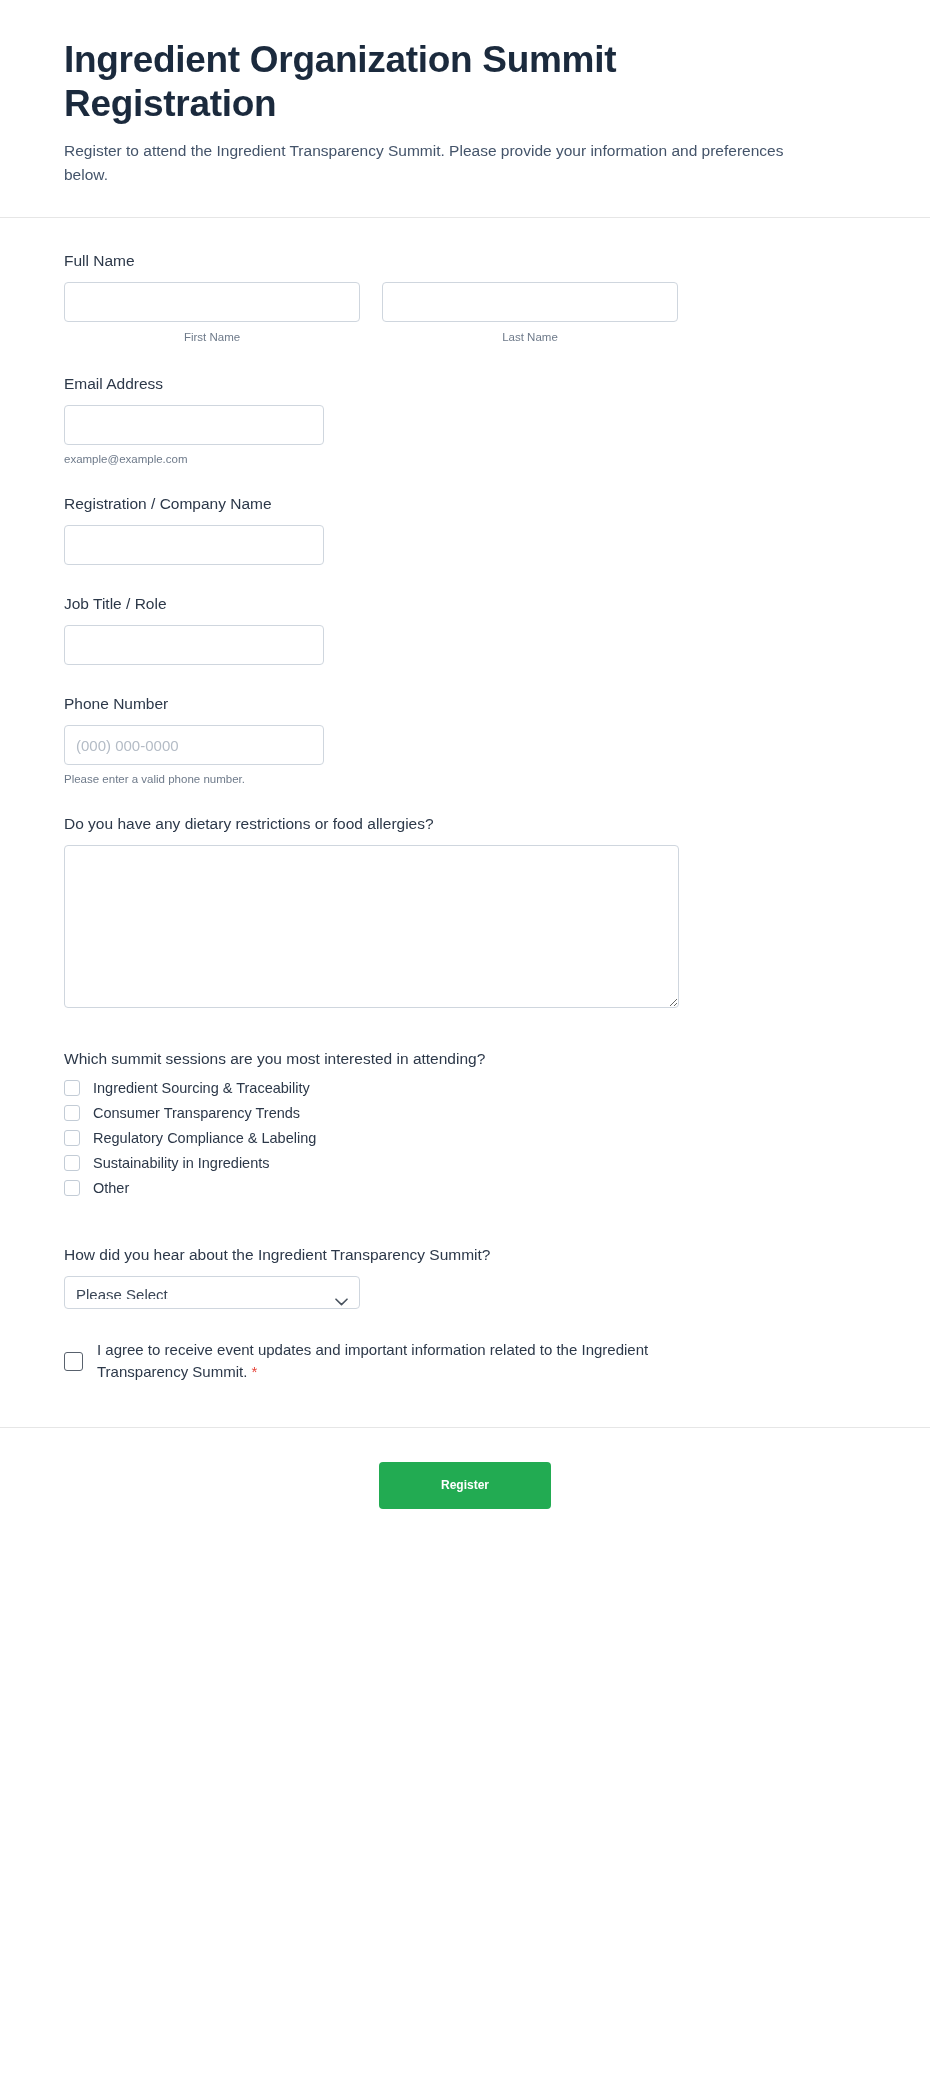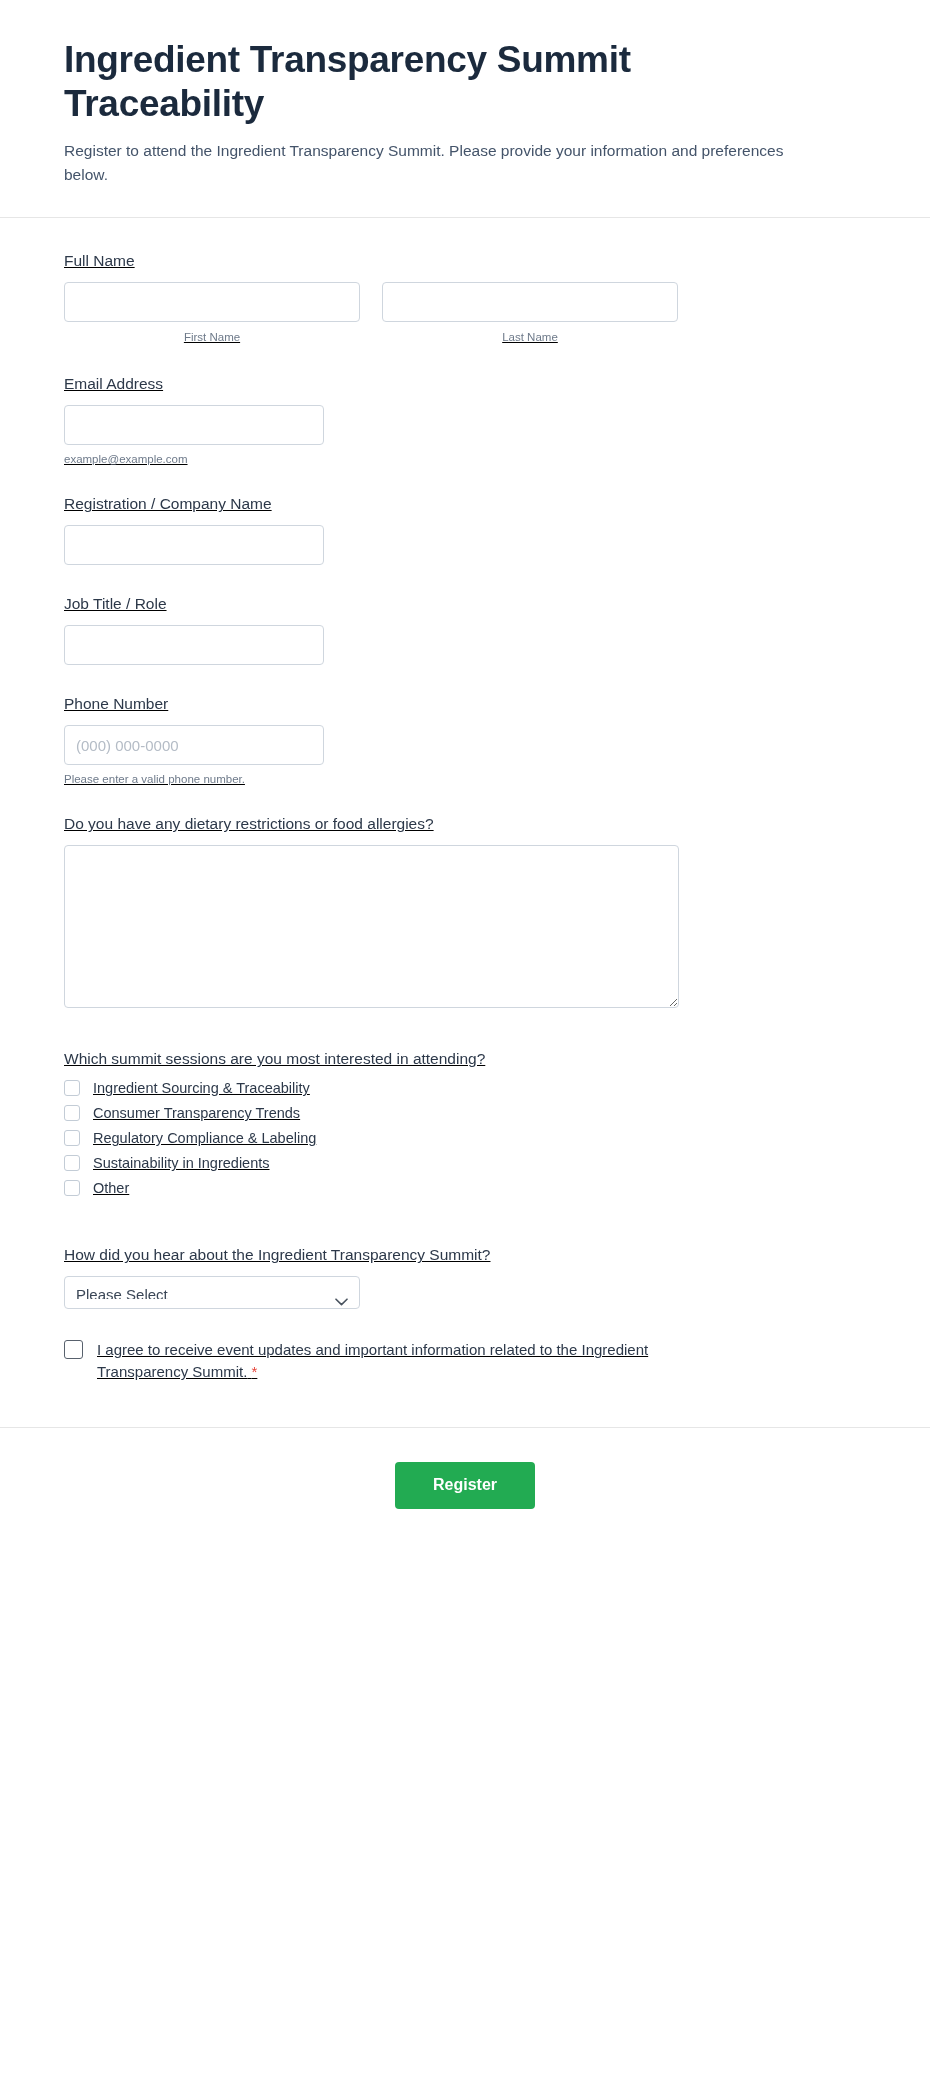--- a/index.html
+++ b/index.html
@@ -39,21 +39,20 @@
     line-height: 1.55;
     color: #44546a;
     margin: 0;
     max-width: 720px;
     font-weight: normal;
   }
 
   
   .form-body {
     padding: 34px 86px 10px 64px;
-    text-decoration: underline;
   }
   .field {
     margin-bottom: 30px;
   }
   .field-label {
     display: block;
     font-size: 15.5px;
     color: #2c3849;
     margin: 0 0 12px 0;
     font-weight: normal;
@@ -158,21 +157,21 @@
     position: absolute;
     right: 12px;
     top: 16px;
     pointer-events: none;
     color: #49535f;
   }
 
   
   .consent {
     display: flex;
-    align-items: flex-start;
+    align-items: center;
     margin-top: 16px;
     margin-bottom: 34px;
     max-width: 620px;
   }
   .consent-text {
     font-size: 15px;
     line-height: 1.45;
     color: #2c3849;
   }
   .req {
@@ -185,34 +184,34 @@
     border-top: 1px solid #e6e6e6;
     padding: 34px 0 40px 0;
     text-align: center;
   }
   .btn-register {
     background: #22ab52;
     color: #ffffff;
     border: none;
     border-radius: 4px;
     font-family: "Liberation Sans", sans-serif;
-    font-size: 16px;
+    font-size: 12px;
     font-weight: bold;
-    width: 140px;
+    width: 172px;
     height: 47px;
     cursor: pointer;
   }
 </style>
 </head>
 <body>
 
 <div class="form-wrap">
 
   <div class="form-header">
-    <h1 class="form-title">Ingredient Transparency Summit Traceability</h1>
+    <h1 class="form-title">Ingredient Organization Summit Registration</h1>
     <p class="form-subtitle">Register to attend the Ingredient Transparency Summit. Please provide your information and preferences below.</p>
   </div>
 
   <div class="form-body">
 
     <div class="field">
       <span class="field-label">Full Name</span>
       <div class="name-row">
         <div class="name-col">
           <input class="input-std" type="text" placeholder="" style="">

